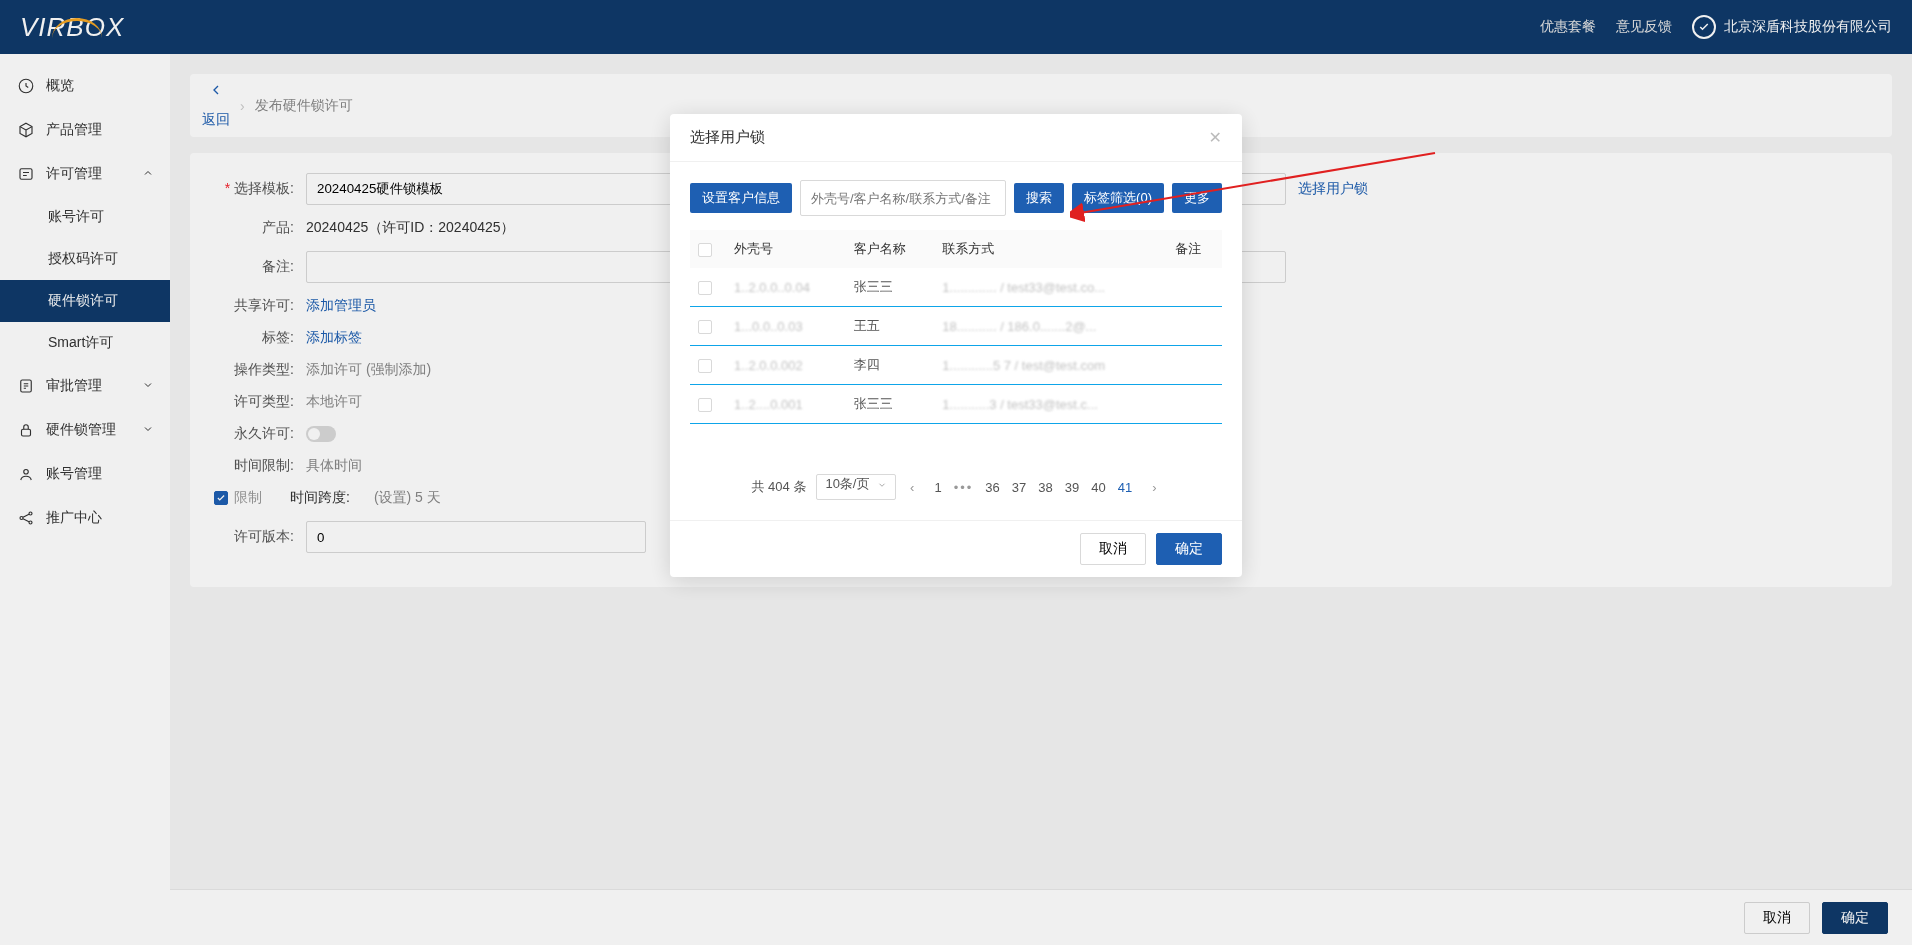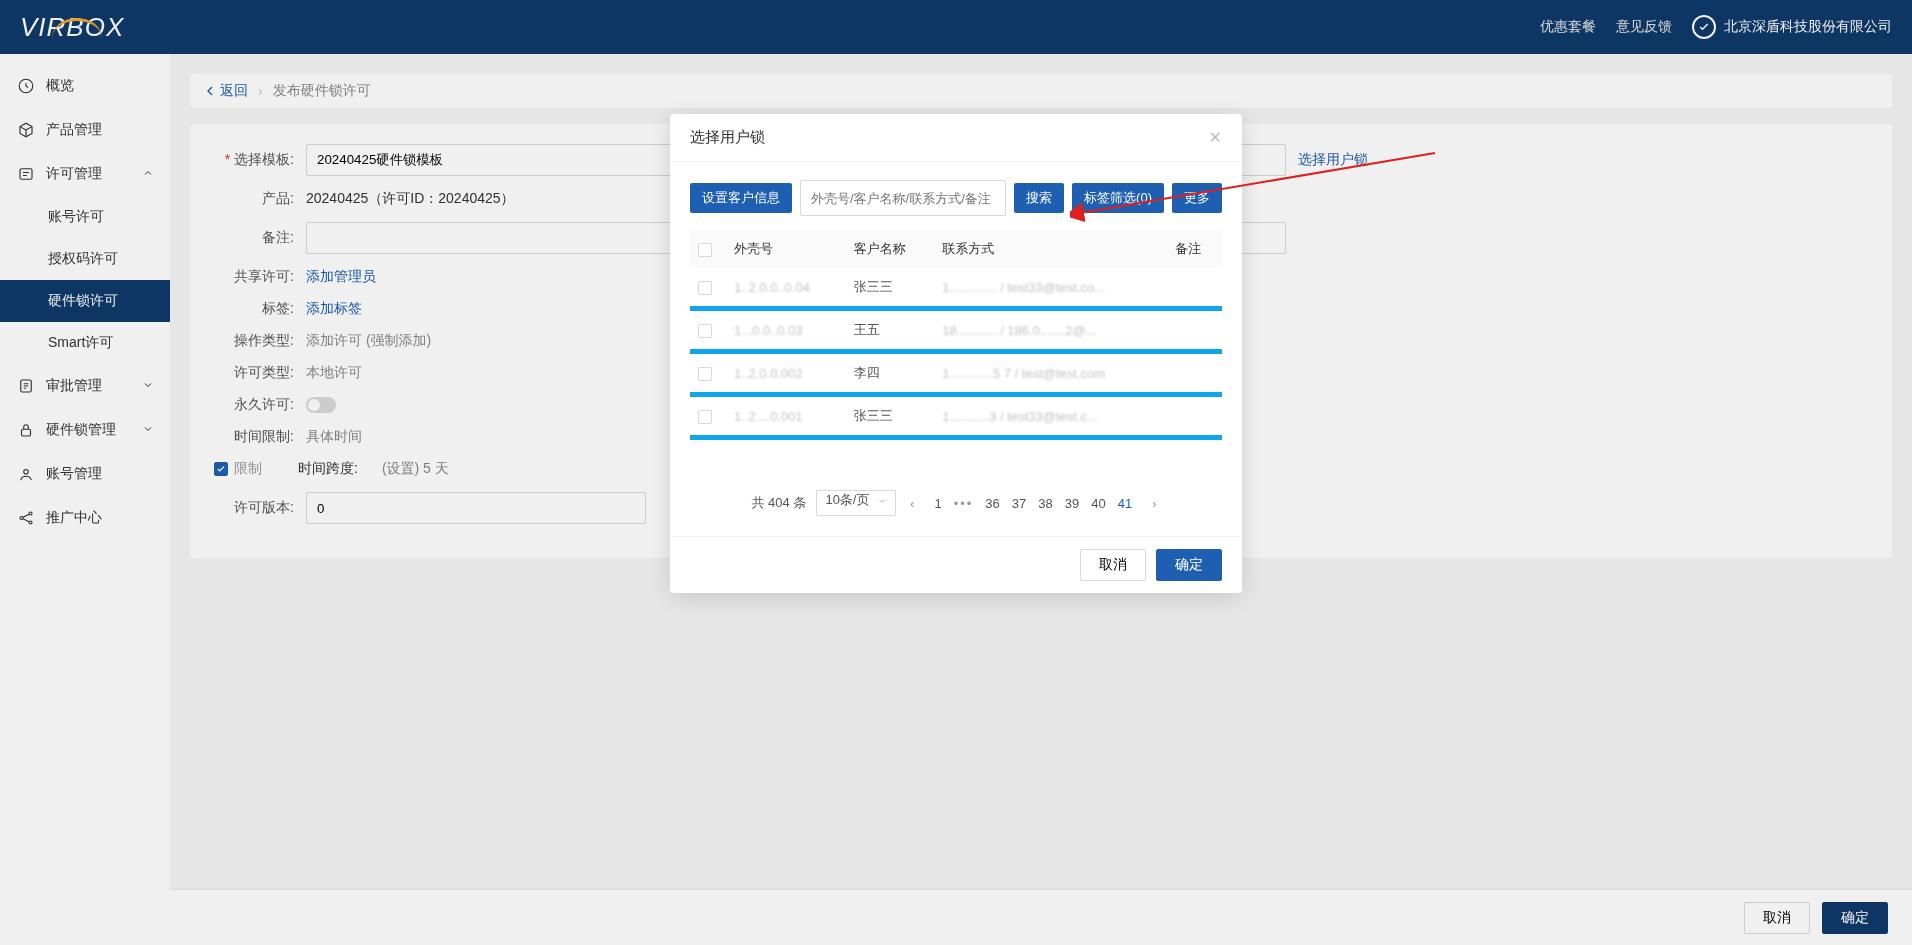--- a/index.html
+++ b/index.html
@@ -24,21 +24,21 @@
 .nav-item { display: flex; align-items: center; padding: 12px 16px; color: #333; cursor: pointer; position: relative; }
 .nav-item.active { background: #0f3a6b; color: #fff; }
 .nav-item.sub { padding-left: 48px; }
 .nav-icon { width: 20px; height: 20px; margin-right: 10px; display: flex; align-items: center; justify-content: center; }
 .nav-icon svg { width: 18px; height: 18px; }
 .nav-chevron { margin-left: auto; }
 
 
 .main { flex: 1; padding: 20px; overflow: auto; }
 .breadcrumb { display: flex; align-items: center; gap: 10px; margin-bottom: 16px; padding: 8px 12px; background: #fff; border-radius: 4px; }
-.back-link { color: #1e5fb2; display: flex; align-items: center; gap: 2px; cursor: pointer; font-weight: 500; }
+.back-link { color: #1e5fb2; display: flex; align-items: center; gap: 13px; cursor: pointer; font-weight: 500; flex-direction: column; }
 .bc-sep { color: #ccc; }
 .bc-current { color: #888; }
 
 
 .card { background: #fff; border-radius: 4px; padding: 20px 24px; }
 .form-row { display: flex; align-items: center; margin-bottom: 14px; }
 .form-label { width: 80px; text-align: right; color: #555; margin-right: 12px; }
 .form-label.req::before { content: "*"; color: #f5222d; margin-right: 4px; }
 .form-input { flex: 1; max-width: 980px; height: 32px; border: 1px solid #d9d9d9; border-radius: 2px; padding: 0 10px; outline: none; }
 .form-static { color: #333; }
@@ -73,21 +73,21 @@
 .modal-title { font-size: 15px; color: #333; font-weight: 500; }
 .modal-close { color: #bbb; font-size: 16px; cursor: pointer; }
 .modal-body { padding: 18px 20px 10px; }
 .modal-toolbar { display: flex; gap: 8px; margin-bottom: 14px; align-items: center; }
 .btn-blue { height: 30px; padding: 0 12px; background: #1e5fb2; color: #fff; border: none; border-radius: 2px; cursor: pointer; font-size: 13px; }
 .search-input { flex: 1; height: 36px; border: 1px solid #d9d9d9; border-radius: 2px; padding: 0 10px; outline: none; font-size: 13px; }
 
 
 .tbl { width: 100%; border-collapse: collapse; }
 .tbl thead th { background: #fafafa; text-align: left; padding: 10px 8px; font-weight: 500; color: #333; font-size: 13px; }
-.tbl tbody td { padding: 10px 8px; border-bottom: 5px solid #0ea5e9; color: #555; font-size: 13px; }
+.tbl tbody td { padding: 10px 8px; border-bottom: 1px solid #0ea5e9; color: #555; font-size: 13px; }
 .tbl .cb-col { width: 36px; text-align: center; }
 .blurred { color: #999; filter: blur(1px); opacity: 0.6; }
 
 
 .pagination { display: flex; align-items: center; justify-content: center; gap: 10px; margin-top: 40px; padding: 10px 0; font-size: 13px; color: #555; }
 .page-size { height: 26px; border: 1px solid #d9d9d9; border-radius: 2px; padding: 0 8px; background: #fff; font-size: 13px; cursor: pointer; }
 .page-btn { min-width: 20px; text-align: center; cursor: pointer; }
 .page-btn.active { color: #1e5fb2; font-weight: 500; }
 .page-arrow { color: #999; cursor: pointer; padding: 0 4px; }
 .page-ellipsis { color: #999; letter-spacing: 2px; }
@@ -262,21 +262,21 @@
       <div class="form-row">
         <span class="form-label">时间限制:</span>
         <span class="form-static" style="color:#888">具体时间</span>
       </div>
       <div class="form-row">
         <span class="checkbox checked">
             <svg viewBox="0 0 16 16" fill="none" stroke="#fff" stroke-width="2">
               <path d="M3 8l3 3 7-7"></path>
             </svg>
           </span>
-        <span class="cb-label" style="width:64px">限制</span>
+        <span class="cb-label" style="width:56px">限制</span>
         <span class="form-static" style="margin-right:24px">时间跨度:</span>
         <span class="form-static" style="color:#888">(设置) 5 天</span>
       </div>
       <div class="form-row">
         <span class="form-label">许可版本:</span>
         <input class="form-input" style="max-width: 340px;" value="0">
       </div>
     </div>
   </div>
 </div>

